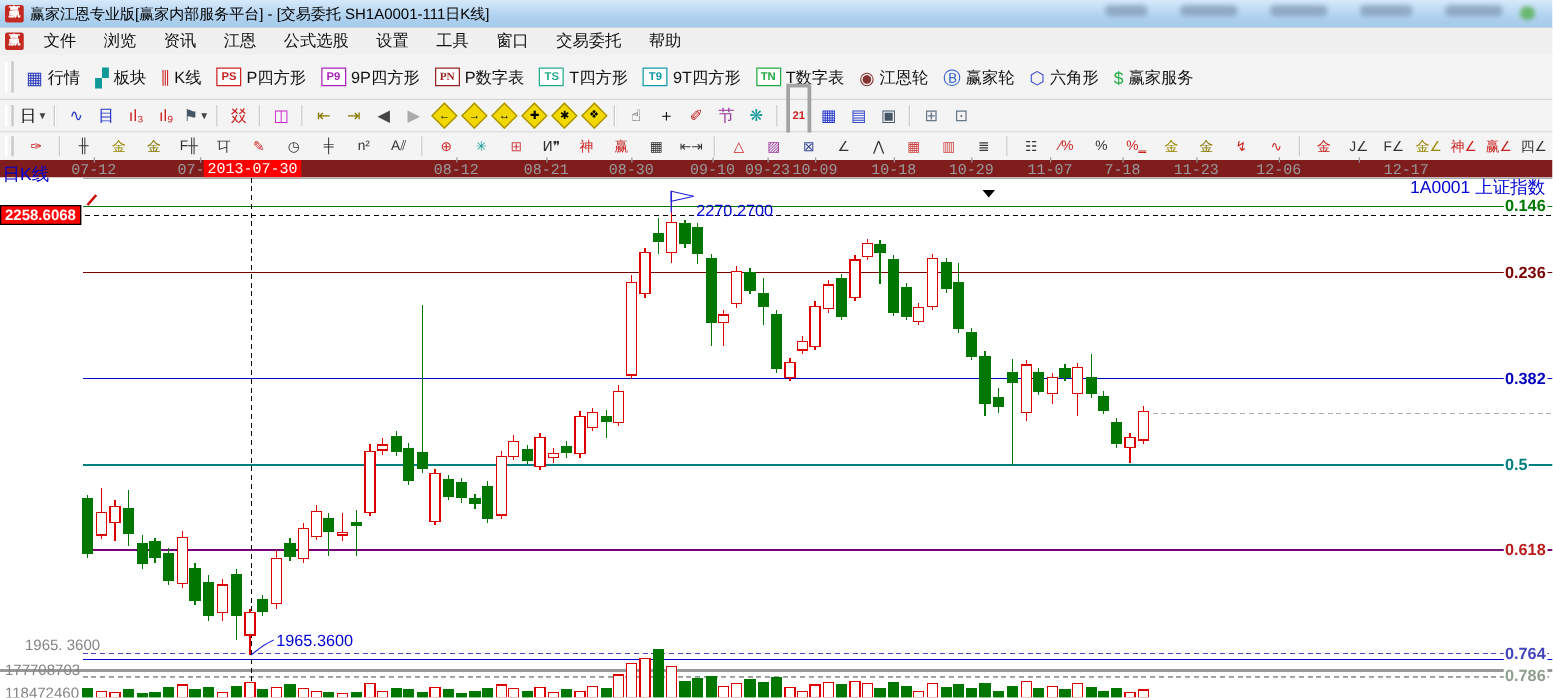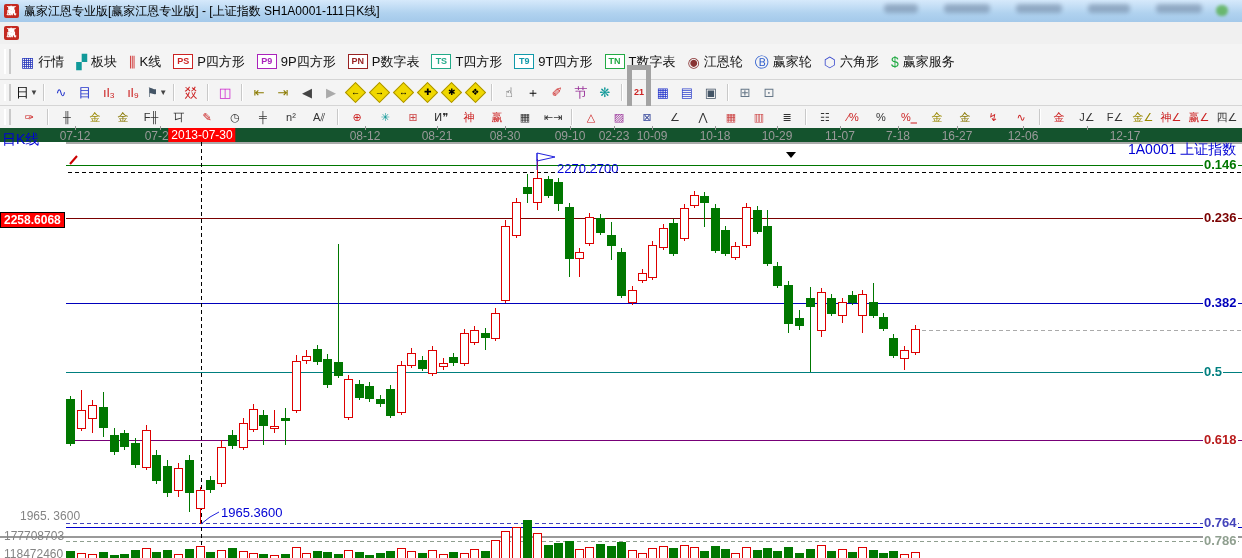--- a/index.html
+++ b/index.html
@@ -29,55 +29,67 @@
   .badge{display:inline-block;min-width:16px;height:13px;line-height:13px;font-size:9px;font-weight:bold;
     text-align:center;border:1px solid;padding:0 1px;background:#fff;}
   .glyph{font-size:14px;line-height:16px;}
   .ico{display:flex;align-items:center;justify-content:center;width:22px;height:20px;
     border:1px solid transparent;border-radius:2px;font-size:13px;cursor:default;}
   .ico .arr{font-size:8px;color:#444;margin-left:1px;}
   .ico.small{width:26px;font-size:11px;}
   .diam{width:13px;height:13px;background:#f0d800;border:1px solid #a89000;transform:rotate(45deg);
     display:flex;align-items:center;justify-content:center;margin:0 2px;}
   .diam span{transform:rotate(-45deg);font-size:9px;color:#000;line-height:1;}
-  .box21{border:5px solid #a3a3a3;color:#cc2222;font-size:9px;font-weight:bold;padding:16px 2px;height:13px;line-height:13px;}
+  .box21{border:3px solid #a3a3a3;color:#cc2222;font-size:9px;font-weight:bold;padding:16px 2px;height:13px;line-height:13px;}
   
-  .daterow{position:absolute;left:0;top:128px;width:1242px;height:14px;background:#14532d;font-size:12px;}
+  .daterow{position:absolute;left:0;top:128px;width:1242px;height:14px;background:#7f1d1d;font-size:12px;font-family:Liberation Mono, monospace;}
   .dtick{position:absolute;top:-2px;width:1px;height:4px;background:#999;}
   .dlabel{position:absolute;top:1px;transform:translateX(-50%);color:#9a9a9a;}
   .dbadge{position:absolute;top:0px;transform:translateX(-50%);background:#ff0000;color:#fff;
     padding:0 3px;font-size:12px;}
   
   #chart{position:absolute;left:0;top:142px;width:1242px;height:416px;background:#fff;}
   #chartsvg{position:absolute;left:0;top:0;}
   .ovl{position:absolute;white-space:nowrap;}
   .pricebadge{position:absolute;left:0;background:#ff0000;border:1px solid #000;color:#fff;
     font-size:12px;font-weight:bold;padding:0 3px;height:14px;line-height:14px;}
   .lvllabel{position:absolute;font-size:13px;background:#fff;padding:0 1px;line-height:13px;}
   .greylab{color:#848484;font-size:12px;}
   .bluelab{color:#0000d4;font-size:13px;}
 </style>
 </head>
 <body>
 
 <div class="titlebar">
   <div class="applogo">赢</div>
-  <span>赢家江恩专业版[赢家江恩专业版] - [上证指数  SH1A0001-111日K线]</span>
+  <span>赢家江恩专业版[赢家内部服务平台] - [交易委托  SH1A0001-111日K线]</span>
   <div class="tb-watermark">
     <i style="width:34px"></i>
       <i style="width:46px"></i>
       <i style="width:46px"></i>
       <i style="width:42px"></i>
       <i style="width:46px"></i>
   </div>
   <div class="tb-dot"></div>
 </div>
 
 <div class="menubar">
   <div class="applogo">赢</div>
+  <div id="menu-items" style="display:flex">
+      <div class="menuitem">文件</div>
+      <div class="menuitem">浏览</div>
+      <div class="menuitem">资讯</div>
+      <div class="menuitem">江恩</div>
+      <div class="menuitem">公式选股</div>
+      <div class="menuitem">设置</div>
+      <div class="menuitem">工具</div>
+      <div class="menuitem">窗口</div>
+      <div class="menuitem">交易委托</div>
+      <div class="menuitem">帮助</div>
+    </div>
 </div>
 
 <div class="toolrow" id="tb-main" style="top:44px;height:35px">
     <div class="grip"></div>
     <div class="tbtn">
       <span class="glyph" style="color: rgb(34, 51, 187);">▦</span>
       <span>行情</span>
     </div>
     <div class="tbtn">
       <span class="glyph" style="color: rgb(17, 153, 153);">▞</span>
@@ -89,21 +101,21 @@
     </div>
     <div class="tbtn">
       <span class="badge" style="color: rgb(204, 34, 34); border-color: rgb(204, 34, 34);">PS</span>
       <span>P四方形</span>
     </div>
     <div class="tbtn">
       <span class="badge" style="color: rgb(170, 34, 187); border-color: rgb(170, 34, 187);">P9</span>
       <span>9P四方形</span>
     </div>
     <div class="tbtn">
-      <span class="badge" style="color: rgb(153, 34, 34); border-color: rgb(153, 34, 34);">PN</span>
+      <span class="badge" style="color: rgb(153, 34, 34); border-color: rgb(153, 34, 34); font-family: Liberation Serif, serif;">PN</span>
       <span>P数字表</span>
     </div>
     <div class="tbtn">
       <span class="badge" style="color: rgb(34, 170, 136); border-color: rgb(34, 170, 136);">TS</span>
       <span>T四方形</span>
     </div>
     <div class="tbtn">
       <span class="badge" style="color: rgb(17, 153, 170); border-color: rgb(17, 153, 170);">T9</span>
       <span>9T四方形</span>
     </div>
@@ -381,33 +393,33 @@
     <div class="dlabel" style="left: 160px;">07-23</div>
     <div class="dtick" style="left: 365px;"></div>
     <div class="dlabel" style="left: 365px;">08-12</div>
     <div class="dtick" style="left: 437px;"></div>
     <div class="dlabel" style="left: 437px;">08-21</div>
     <div class="dtick" style="left: 505px;"></div>
     <div class="dlabel" style="left: 505px;">08-30</div>
     <div class="dtick" style="left: 570px;"></div>
     <div class="dlabel" style="left: 570px;">09-10</div>
     <div class="dtick" style="left: 614px;"></div>
-    <div class="dlabel" style="left: 614px;">02-23</div>
+    <div class="dlabel" style="left: 614px;">09-23</div>
     <div class="dtick" style="left: 652px;"></div>
     <div class="dlabel" style="left: 652px;">10-09</div>
     <div class="dtick" style="left: 715px;"></div>
     <div class="dlabel" style="left: 715px;">10-18</div>
     <div class="dtick" style="left: 777px;"></div>
     <div class="dlabel" style="left: 777px;">10-29</div>
     <div class="dtick" style="left: 840px;"></div>
     <div class="dlabel" style="left: 840px;">11-07</div>
     <div class="dtick" style="left: 898px;"></div>
     <div class="dlabel" style="left: 898px;">7-18</div>
     <div class="dtick" style="left: 957px;"></div>
-    <div class="dlabel" style="left: 957px;">16-27</div>
+    <div class="dlabel" style="left: 957px;">11-23</div>
     <div class="dtick" style="left: 1023px;"></div>
     <div class="dlabel" style="left: 1023px;">12-06</div>
     <div class="dtick" style="left: 1087px;"></div>
     <div class="dlabel" style="left: 1125px;">12-17</div>
     <div class="dbadge" style="left: 202px; background: rgb(255, 0, 0); color: rgb(255, 255, 255);">2013-07-30</div>
   </div>
 
 <div id="chart">
   <svg id="chartsvg" width="1242" height="416">
       <line x1="66" y1="0.5" x2="1242" y2="0.5" stroke="#aaaaaa" stroke-width="2" stroke-dasharray="none" shape-rendering="crispEdges"></line>
@@ -669,21 +681,21 @@
       <rect x="911" y="410" width="8" height="6" fill="#ffffff" stroke="#dd0000" stroke-width="1" shape-rendering="crispEdges"></rect>
       <line x1="537" y1="28" x2="537" y2="11" stroke="#2222dd" stroke-width="1"></line>
       <polygon points="537,11 555,15 537,19" fill="none" stroke="#2222dd" stroke-width="1"></polygon>
       <path d="M201 382 Q 210 374 219 370" stroke="#2222dd" fill="none" stroke-width="1"></path>
       <polygon points="786,10 796,10 791,16" fill="#000000"></polygon>
       <line x1="70" y1="22" x2="77" y2="14" stroke="#cc0000" stroke-width="2"></line>
     </svg>
   <div id="chart-overlays">
       <div class="ovl bluelab" style="left: 2px; top: -11px; font-size: 14px;">日K线</div>
       <div class="ovl bluelab" style="left: 1128px; top: -1px; font-size: 14px;">1A0001 上证指数</div>
-      <div class="pricebadge" style="top: 22px; margin-top: 48px;">2258.6068</div>
+      <div class="pricebadge" style="top: 22px;">2258.6068</div>
       <div class="ovl greylab" style="left: 20px; top: 367px;">1965. 3600</div>
       <div class="ovl greylab" style="left: 4px; top: 387px;">177708703</div>
       <div class="ovl greylab" style="left: 4px; top: 405px;">118472460</div>
       <div class="ovl lvllabel" style="left: 1203px; top: 16px; color: rgb(0, 119, 0); font-weight: bold;">0.146</div>
       <div class="ovl lvllabel" style="left: 1203px; top: 69px; color: rgb(122, 0, 0); font-weight: bold;">0.236</div>
       <div class="ovl lvllabel" style="left: 1203px; top: 154px; color: rgb(0, 0, 187); font-weight: bold;">0.382</div>
       <div class="ovl lvllabel" style="left: 1203px; top: 223px; color: rgb(0, 127, 127); font-weight: bold;">0.5</div>
       <div class="ovl lvllabel" style="left: 1203px; top: 291px; color: #b91c1c; font-weight: bold;">0.618</div>
       <div class="ovl lvllabel" style="left: 1203px; top: 374px; color: rgb(68, 68, 187); font-weight: bold;">0.764</div>
       <div class="ovl lvllabel" style="left: 1203px; top: 392px; color: rgb(143, 159, 143); font-weight: bold;">0.786</div>

